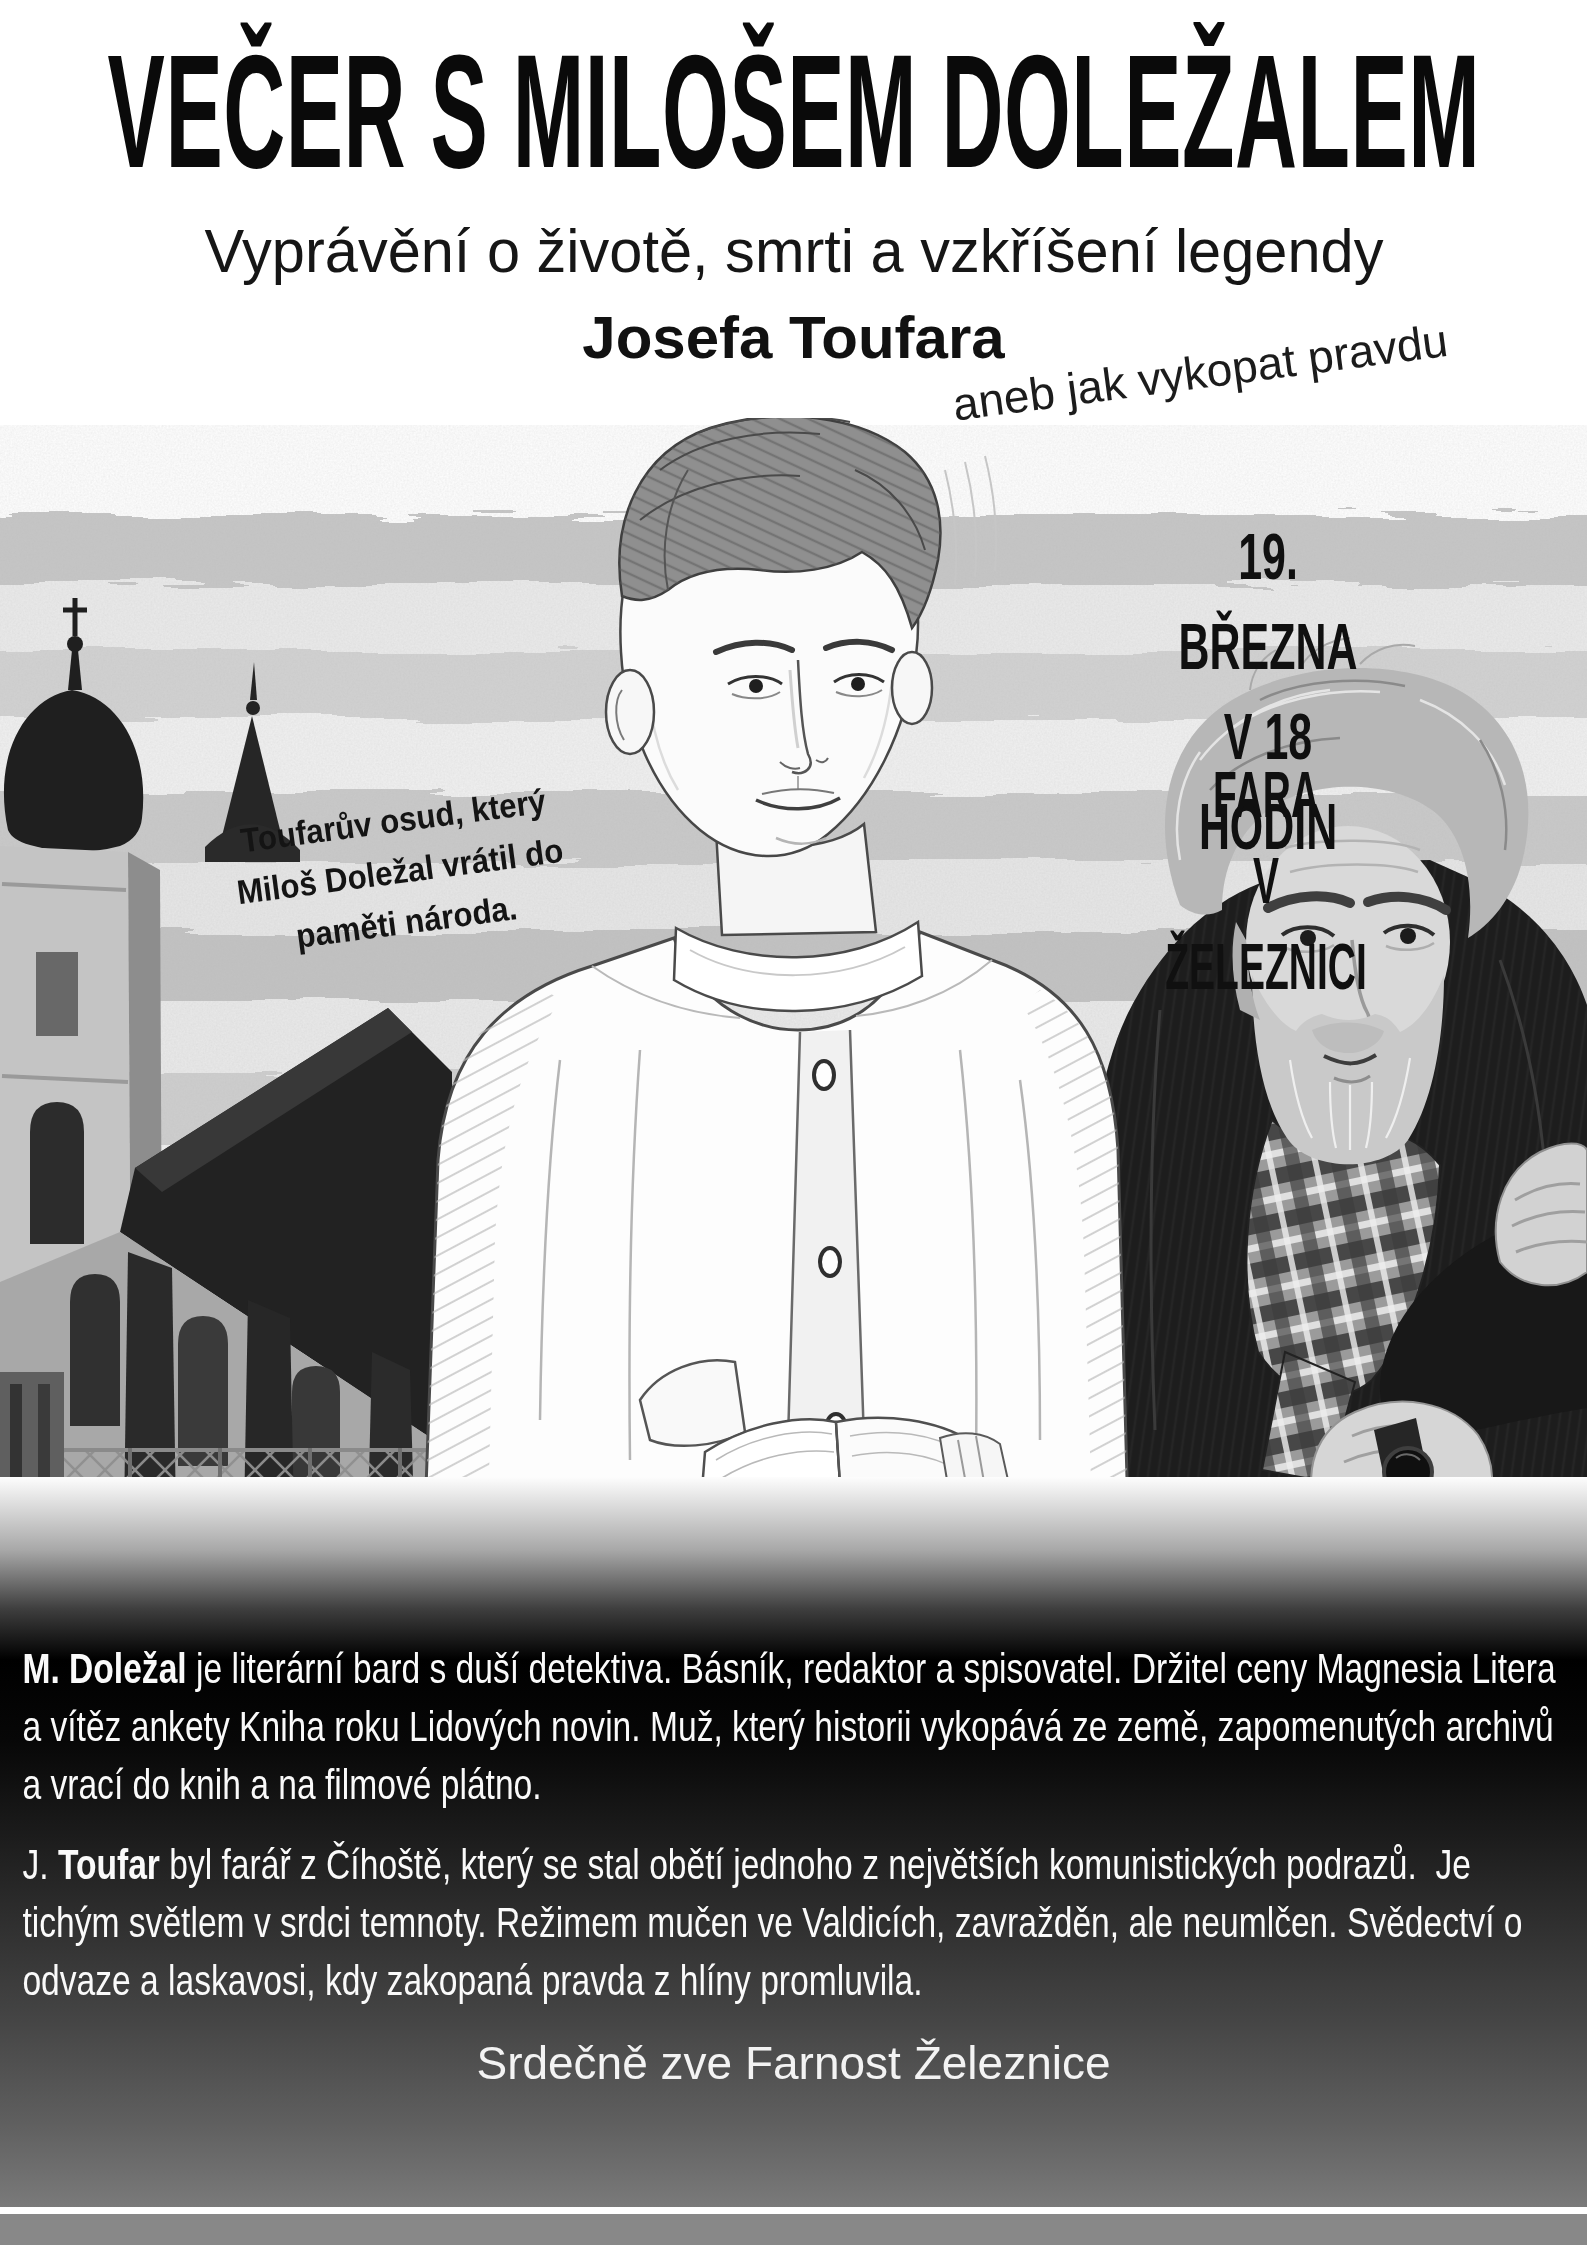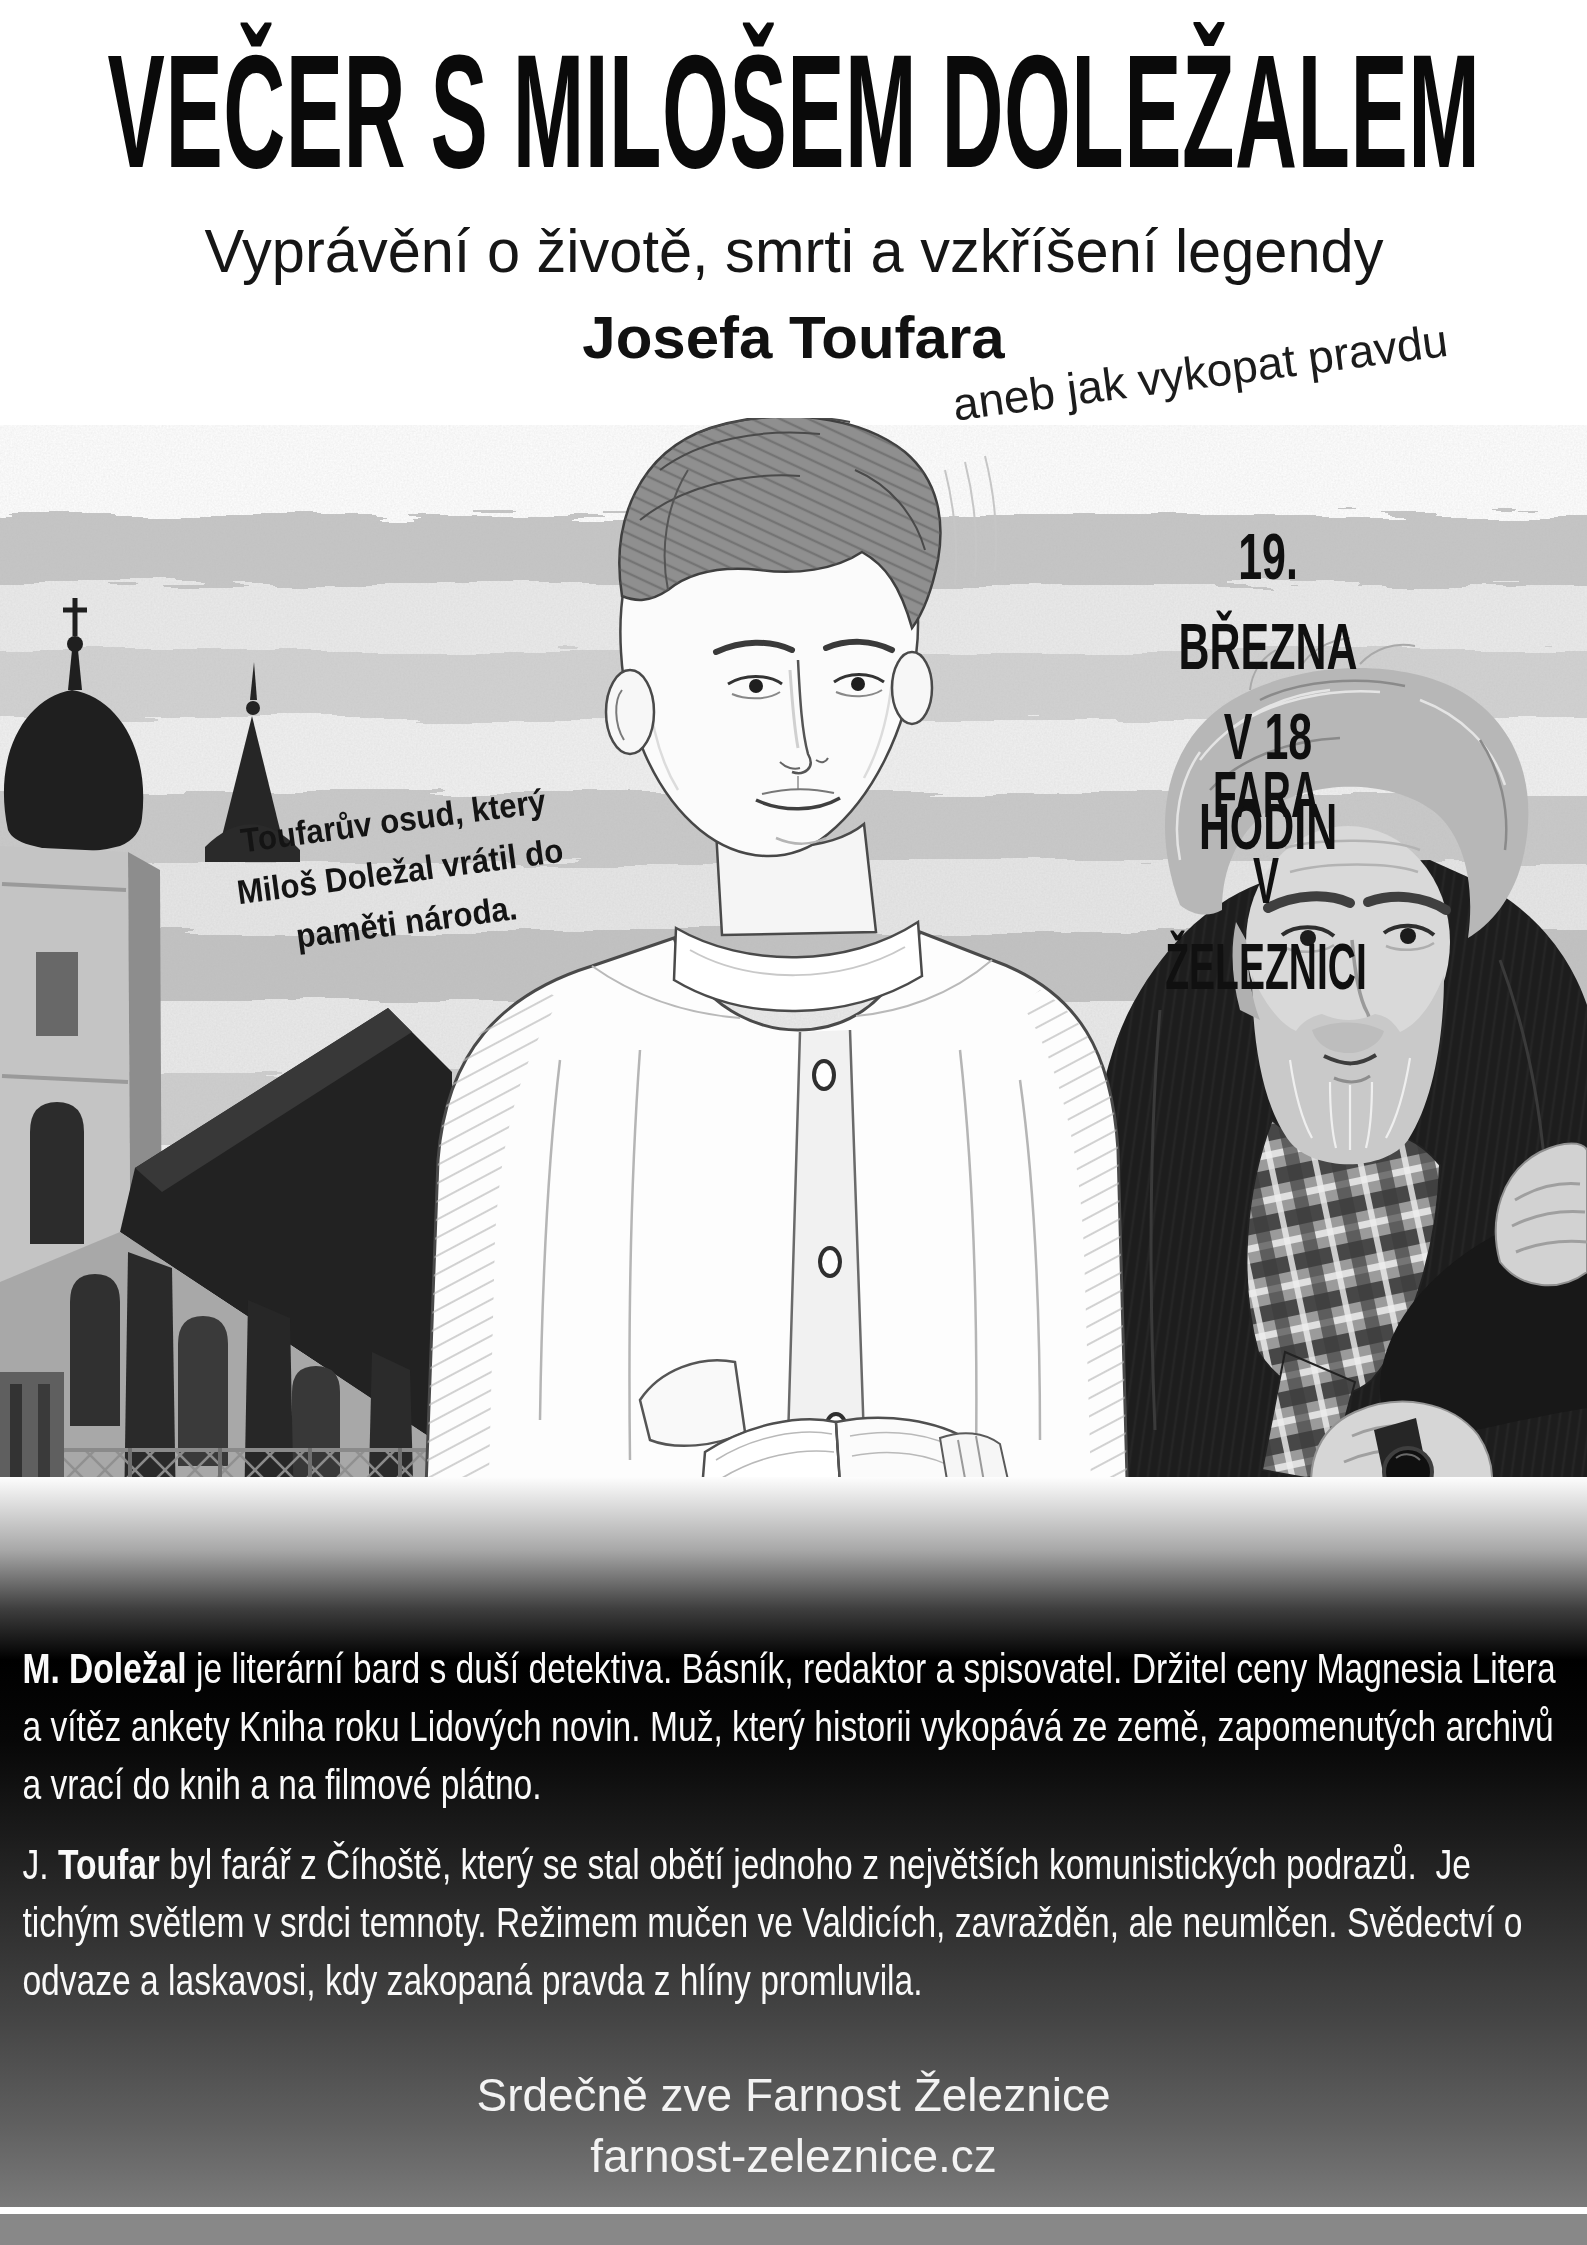--- a/index.html
+++ b/index.html
@@ -68,21 +68,21 @@
   .about{
     position:absolute; top:163px; left:0; width:1984px;
     transform:scaleX(0.8); transform-origin:0 0;
     color:#fafafa; font-size:42px; line-height:58px; font-weight:400;
     padding:0 30px 0 28px; box-sizing:border-box;
   }
   .about p{margin:0 0 22px 0; white-space:pre-wrap;}
   .about b{font-weight:700;}
   .footerlines{
     position:absolute; top:556px; left:0; width:1587px; text-align:center;
-    color:#f3f3f3; font-size:46px; line-height:61px; font-weight:400;margin-top:32px;
+    color:#f3f3f3; font-size:46px; line-height:61px; font-weight:400;
   }
 </style>
 </head>
 <body>
 
 <div class="poster">
 
   <svg class="collage" width="1587" height="2245" viewBox="0 0 1587 2245" aria-hidden="true">
     <defs>
       <clipPath id="art">
@@ -286,17 +286,16 @@
 Miloš Doležal vrátil do
 paměti národa.</div>
 
   <div class="abs lower">
     <div class="about">
       <p><b>M. Doležal</b><span> je literární bard s duší detektiva. Básník, redaktor a spisovatel. Držitel ceny Magnesia Litera a vítěz ankety Kniha roku Lidových novin. Muž, který historii vykopává ze země, zapomenutých archivů a vrací do knih a na filmové plátno.</span></p>
       <p><span>J. </span><b>Toufar</b><span> byl farář z Číhoště, který se stal obětí jednoho z největších komunistických podrazů.  Je tichým světlem v srdci temnoty. Režimem mučen ve Valdicích, zavražděn, ale neumlčen. Svědectví o odvaze a laskavosi, kdy zakopaná pravda z hlíny promluvila.</span></p>
     </div>
     <div class="footerlines">
       <div>Srdečně zve Farnost Železnice</div>
-      <div>farnost-zeleznice.cz</div>
     </div>
   </div>
 
 </div>
 
 </body></html>

